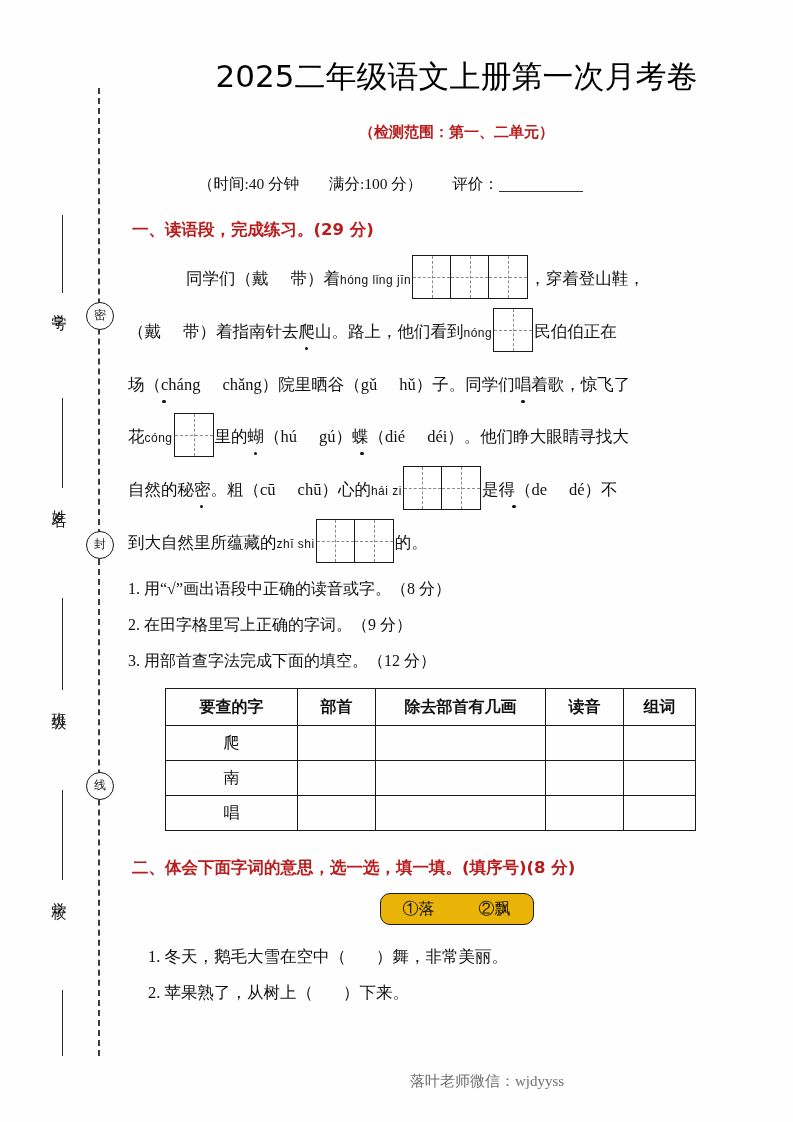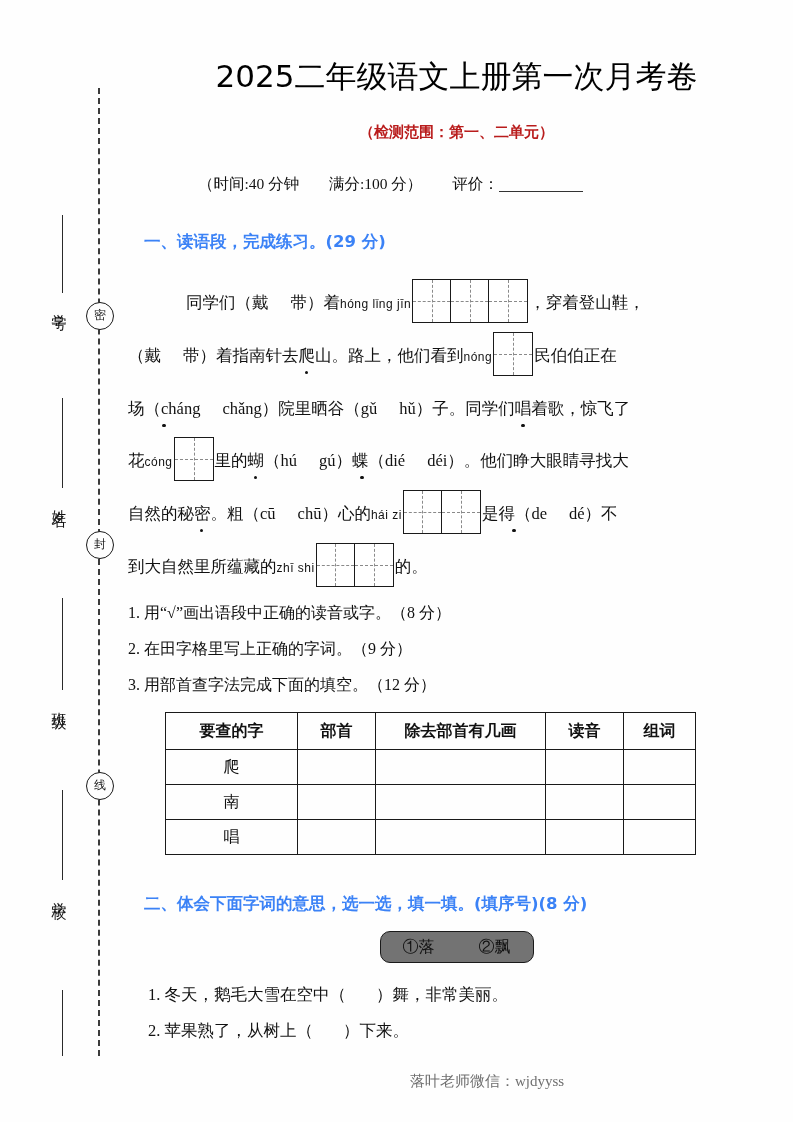--- a/index.html
+++ b/index.html
@@ -117,27 +117,27 @@
     color: #111;
   }
   .scoreline .blank {
     display: inline-block;
     width: 84px;
     border-bottom: 1.2px solid #333;
     vertical-align: -3px;
   }
 
   .sec-head {
-    margin: 16px;
+    margin: 4px;
     padding-top: 20px;
     padding-left: 8px;
     font-family: "DejaVu Sans", "Liberation Sans", sans-serif;
     font-weight: bold;
     font-size: 16.5px;
-    color: #3b82f6;
+    color: #b91c1c;
   }
 
   .passage {
     padding-top: 8px;
     padding-left: 8px;
     padding-right: 10px;
     font-size: 16.5px;
     line-height: 52px;
     color: #111;
   }
@@ -236,21 +236,21 @@
     margin: 14px auto 0 auto;
     width: 152px;
     height: 30px;
     border: 1.6px solid #1a1a1a;
     border-radius: 10px;
     display: flex;
     align-items: center;
     justify-content: space-around;
     font-size: 16px;
     color: #111;
-    background: #737373;
+    background: #eab308;
   }
 
   .fillline {
     padding-left: 8px;
     font-size: 16.5px;
     line-height: 36px;
     color: #111;
     margin-left: 20px;
   }
   .paren-gap { display: inline-block; width: 30px; }

